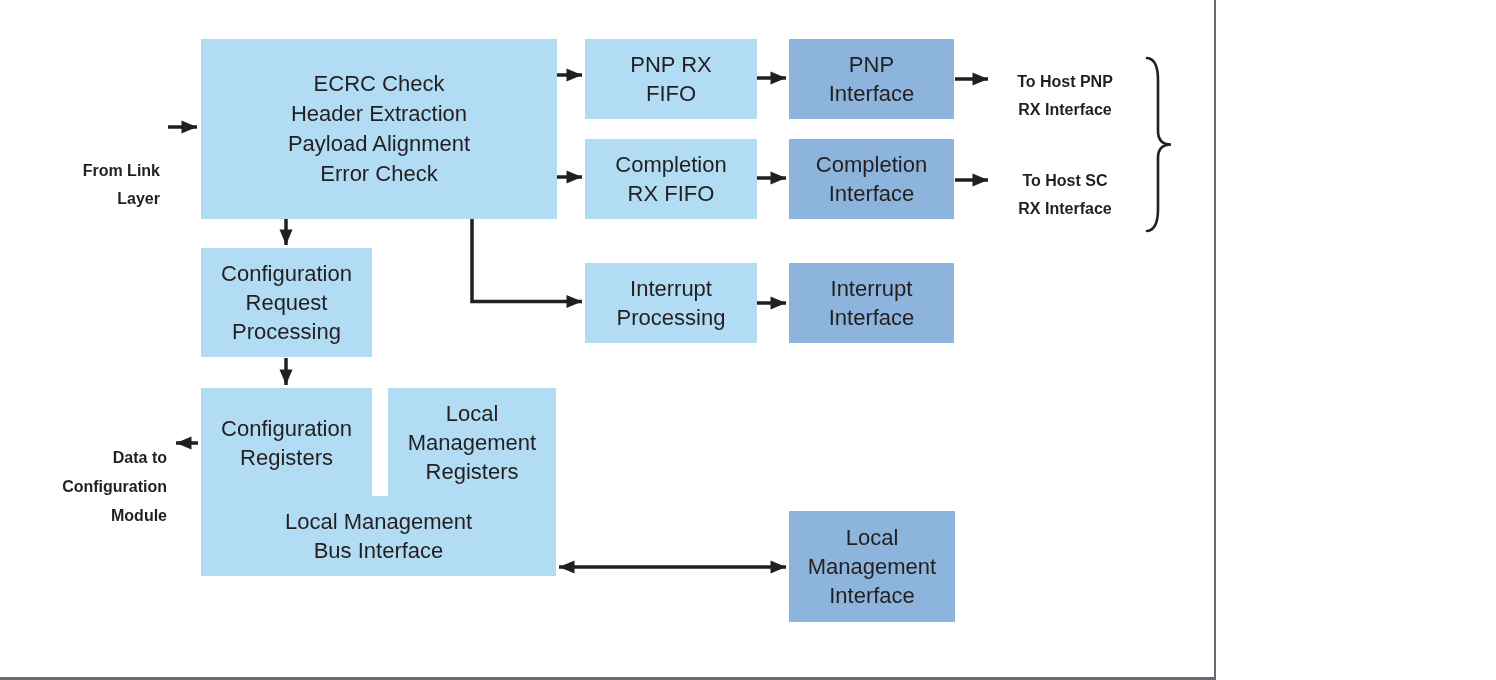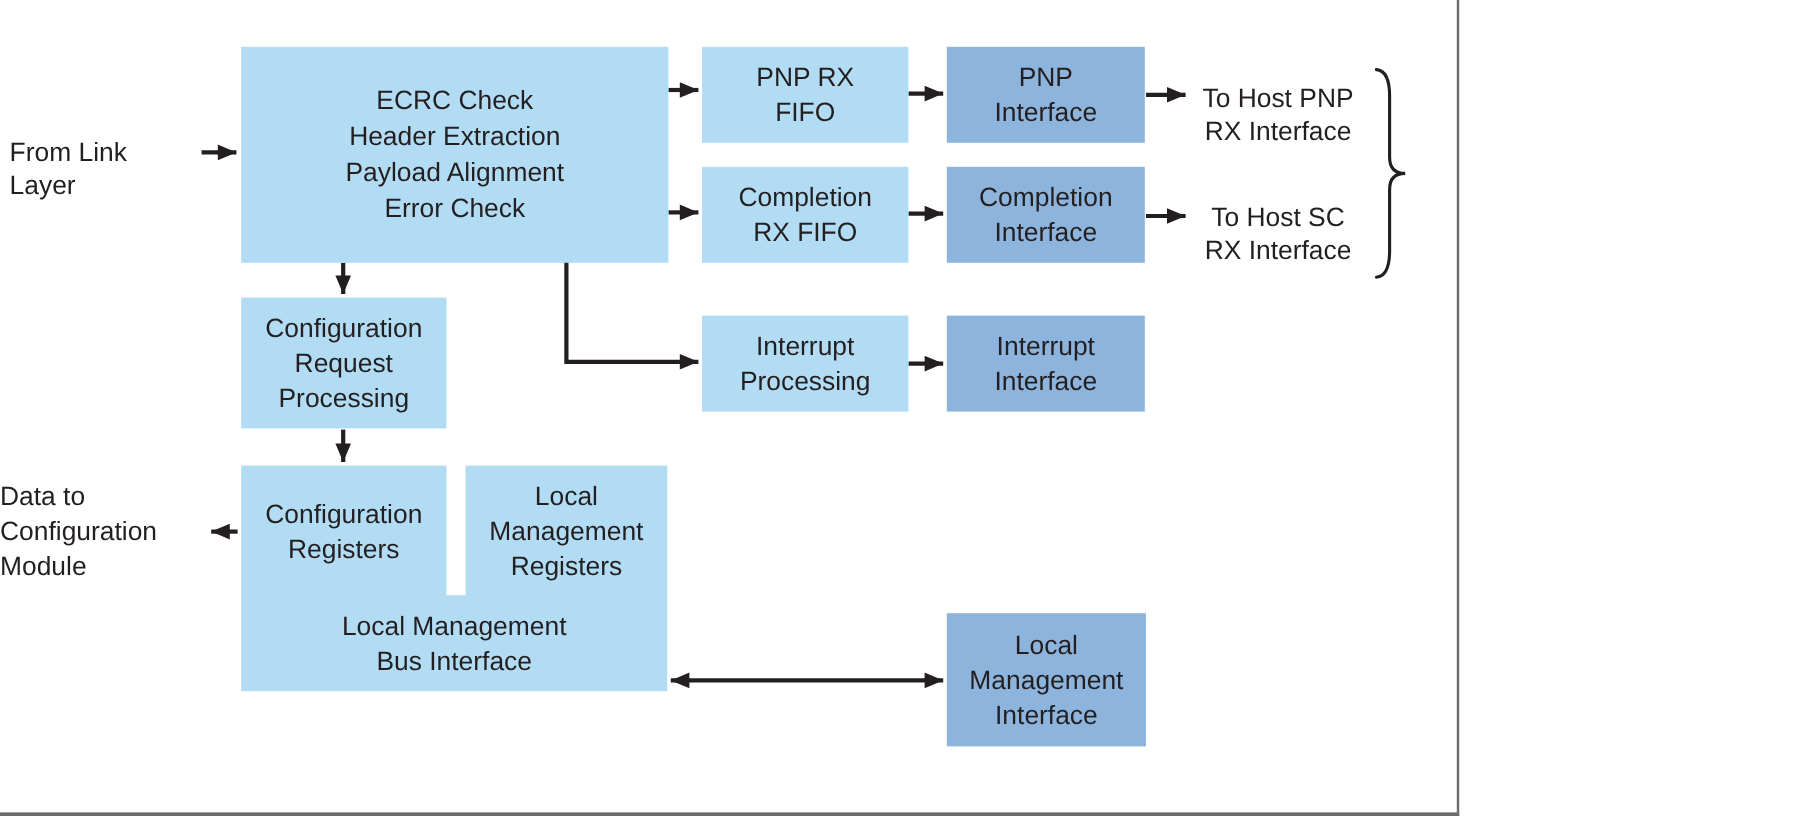--- a/index.html
+++ b/index.html
@@ -28,24 +28,25 @@
     white-space:pre-line;
     font-size:22px;line-height:29px;
     color:var(--text);
   }
   .box.light{background:var(--box-light);}
   .box.dark{background:var(--box-dark);}
   .box.tall{line-height:30px;}
   .lbl{
     position:absolute;
     white-space:pre-line;
-    font-size:22px;line-height:28px;
+    font-size:16px;line-height:28px;
     color:var(--text);
+    font-weight:bold;
   }
-  .lbl.right{text-align:left;}
+  .lbl.right{text-align:right;margin-top:44px;}
   .lbl.center{text-align:center;}
   .lbl.note{line-height:31px;}
   svg.wires{position:absolute;left:0;top:0;pointer-events:none;}
   .wire{stroke:var(--connector);stroke-width:3.5;fill:none;}
   .brace{stroke:var(--connector);stroke-width:2.6;fill:none;stroke-linecap:round;}
   .ahfill{fill:var(--connector);}
 </style>
 </head>
 <body>
 

